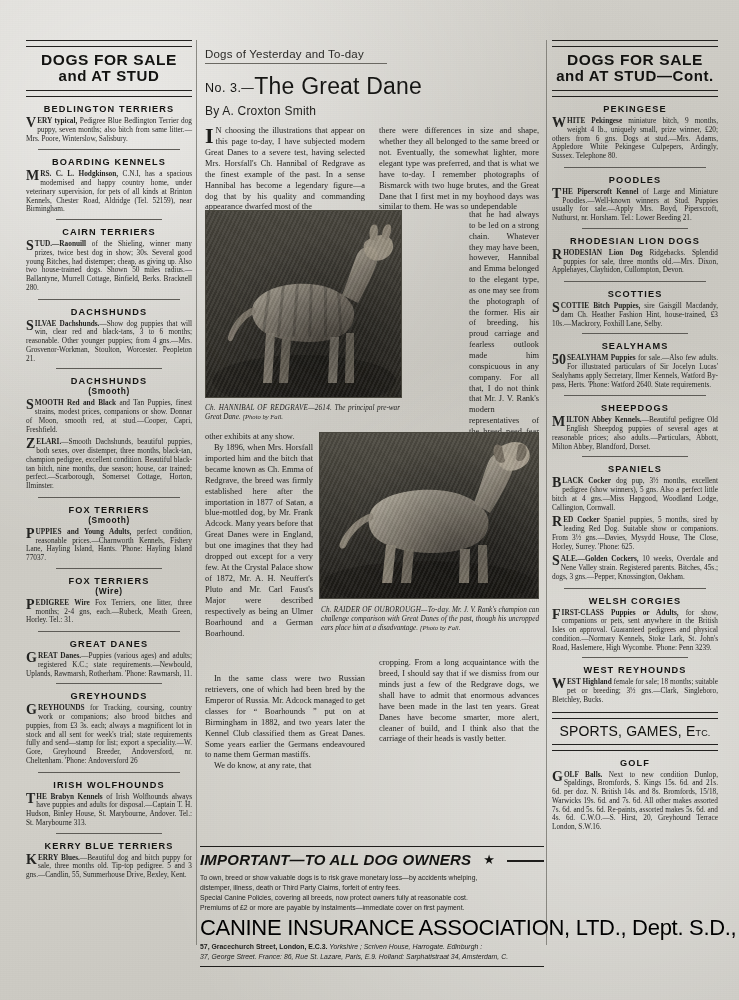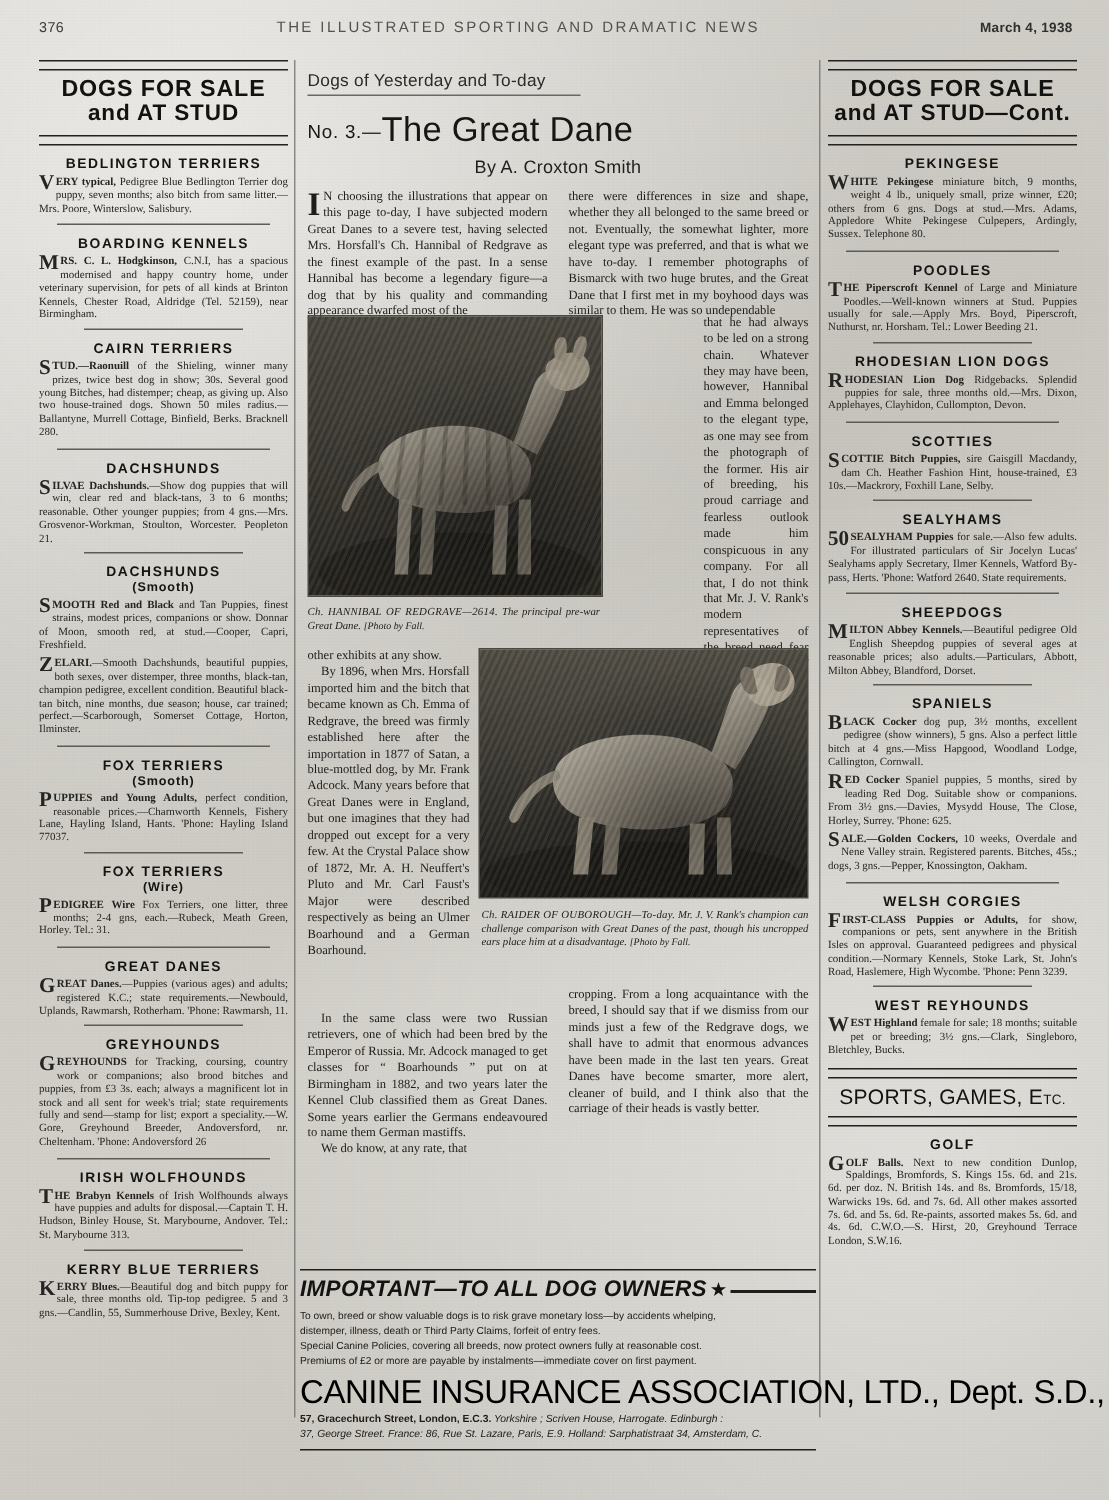--- a/index.html
+++ b/index.html
@@ -84,21 +84,21 @@
     display:inline-block;width:182px;
   }
   .headline{
     font-family:"Liberation Sans", sans-serif;
     text-align:left;color:#161614;font-weight:normal;
     font-size:23px;letter-spacing:.2px;line-height:1;margin:4px 0 6px;
   }
   .headline .no{font-size:12.5px;letter-spacing:.5px;vertical-align:middle;}
   .byline{
     font-family:"Liberation Sans", sans-serif;
-    text-align:center;font-size:12px;color:#1f1f1d;margin:0 0 8px;letter-spacing:.2px;
+    text-align:left;font-size:12px;color:#1f1f1d;margin:0 0 8px;letter-spacing:.2px;
   }
   .dropcapP{float:left;font-size:22px;line-height:.82;font-weight:bold;padding:1px 2px 0 0;font-family:"Liberation Serif",serif;}
 
   
   .photo{
     background:
       radial-gradient(ellipse at 35% 38%, #8e8a80 0%, #5d5a53 45%, #37352f 100%);
     border:1px solid #4a483f;
     position:relative;overflow:hidden;
   }
@@ -117,21 +117,21 @@
   .narrowcol{
     position:absolute;left:0;top:0;width:108px;
     font-size:8.4px;line-height:1.3;text-align:justify;color:#1d1d1b;
   }
   .narrowcol p{margin:0;text-indent:9px;}
   .narrowcol p.first{text-indent:0;}
 
   
   .impbox{position:absolute;left:200px;top:846px;width:344px;}
   .impbox .toprule{border-top:1.5px solid #1f1e1c;margin-bottom:4px;}
-  .impline{display:flex;align-items:center;gap:2px;}
+  .impline{display:flex;align-items:center;gap:12px;}
   .impttl{
     font-family:"Liberation Sans", sans-serif;font-style:italic;font-weight:bold;
     font-size:15px;letter-spacing:.2px;color:#131311;white-space:nowrap;
   }
   .star{font-size:13px;line-height:1;color:#131311;}
   .impline .tail{flex:1;height:2px;background:#1f1e1c;margin-top:2px;}
   .impbody{
     font-family:"Liberation Sans", sans-serif;
     font-size:6.8px;line-height:1.45;color:#1c1c1a;margin-top:5px;
   }
@@ -155,25 +155,20 @@
   .sge .sm{font-size:9px;}
 </style>
 </head>
 <body>
 
 <div class="paper"></div>
 <div class="grain"></div>
 
 <div class="page">
 
-  <div class="masthead">
-    <div class="folio">376</div>
-    <div class="mast-title">THE ILLUSTRATED SPORTING AND DRAMATIC NEWS</div>
-    <div class="mast-date">March 4, 1938</div>
-  </div>
 
   <div class="vrule v1"></div>
   <div class="vrule v2"></div>
 
   <div class="col left">
     <div class="dblrule"></div>
     <div class="banner">
       <span>DOGS FOR SALE</span>
       <span class="l2">and AT STUD</span>
     </div>

